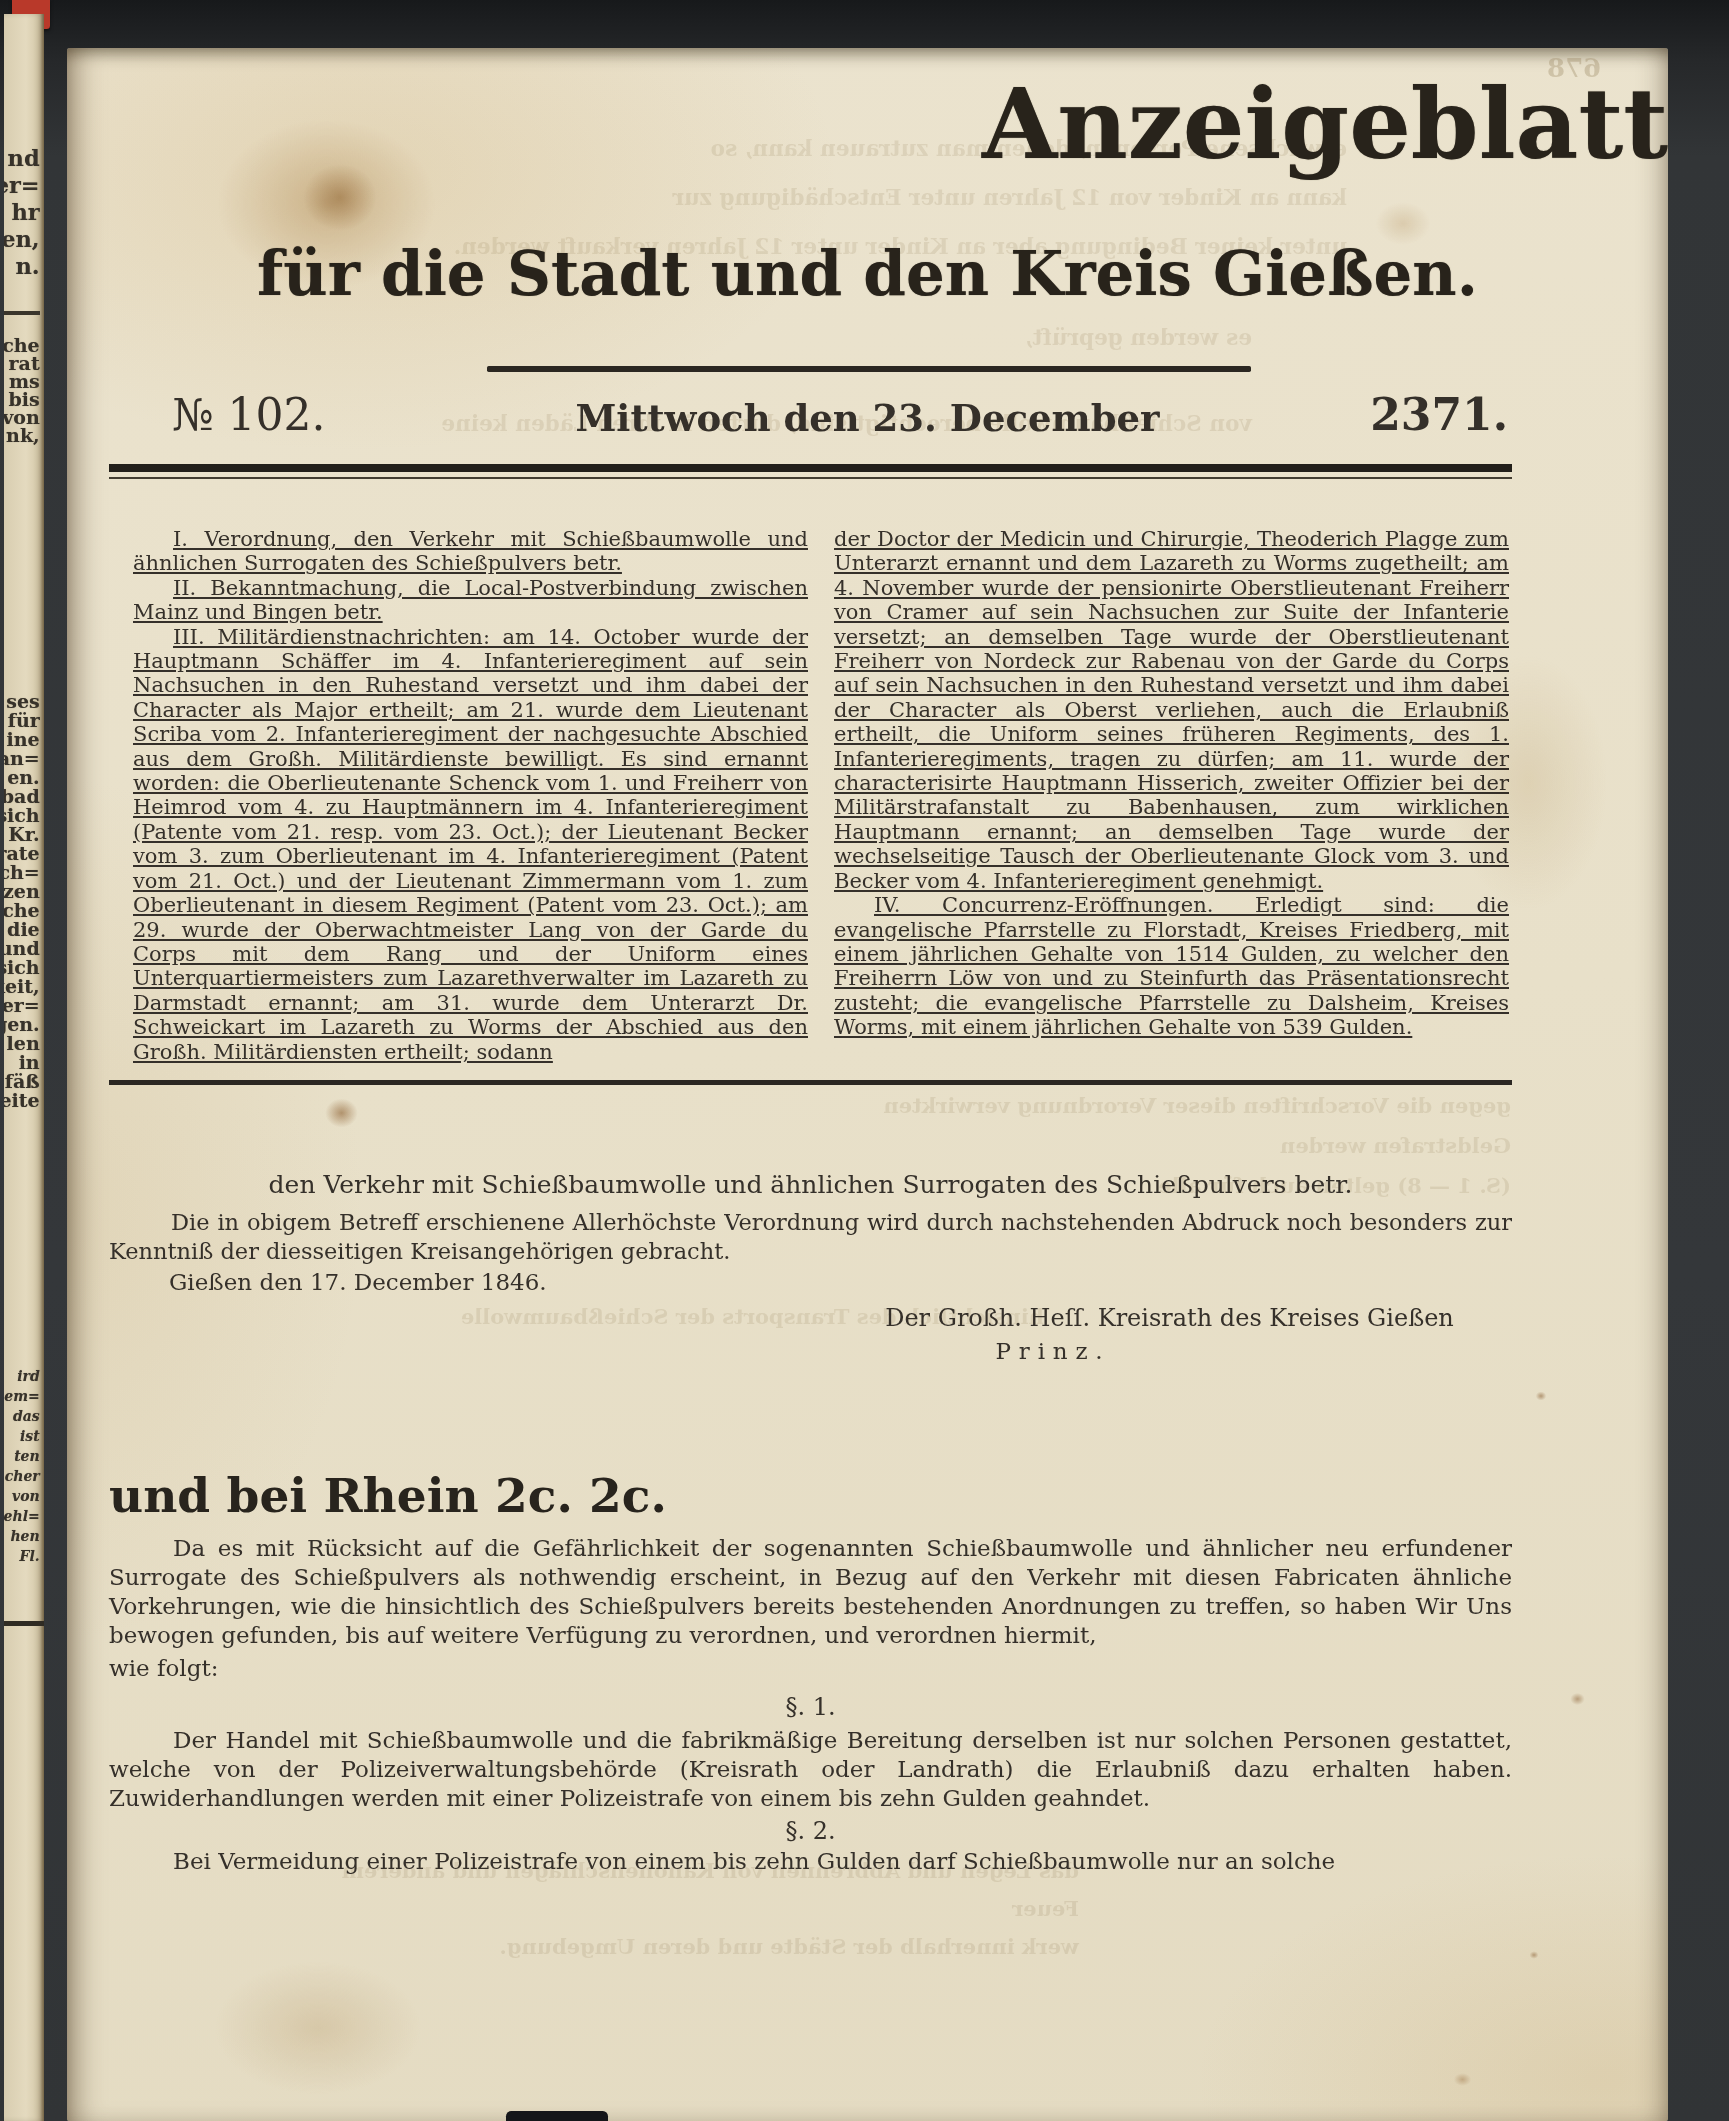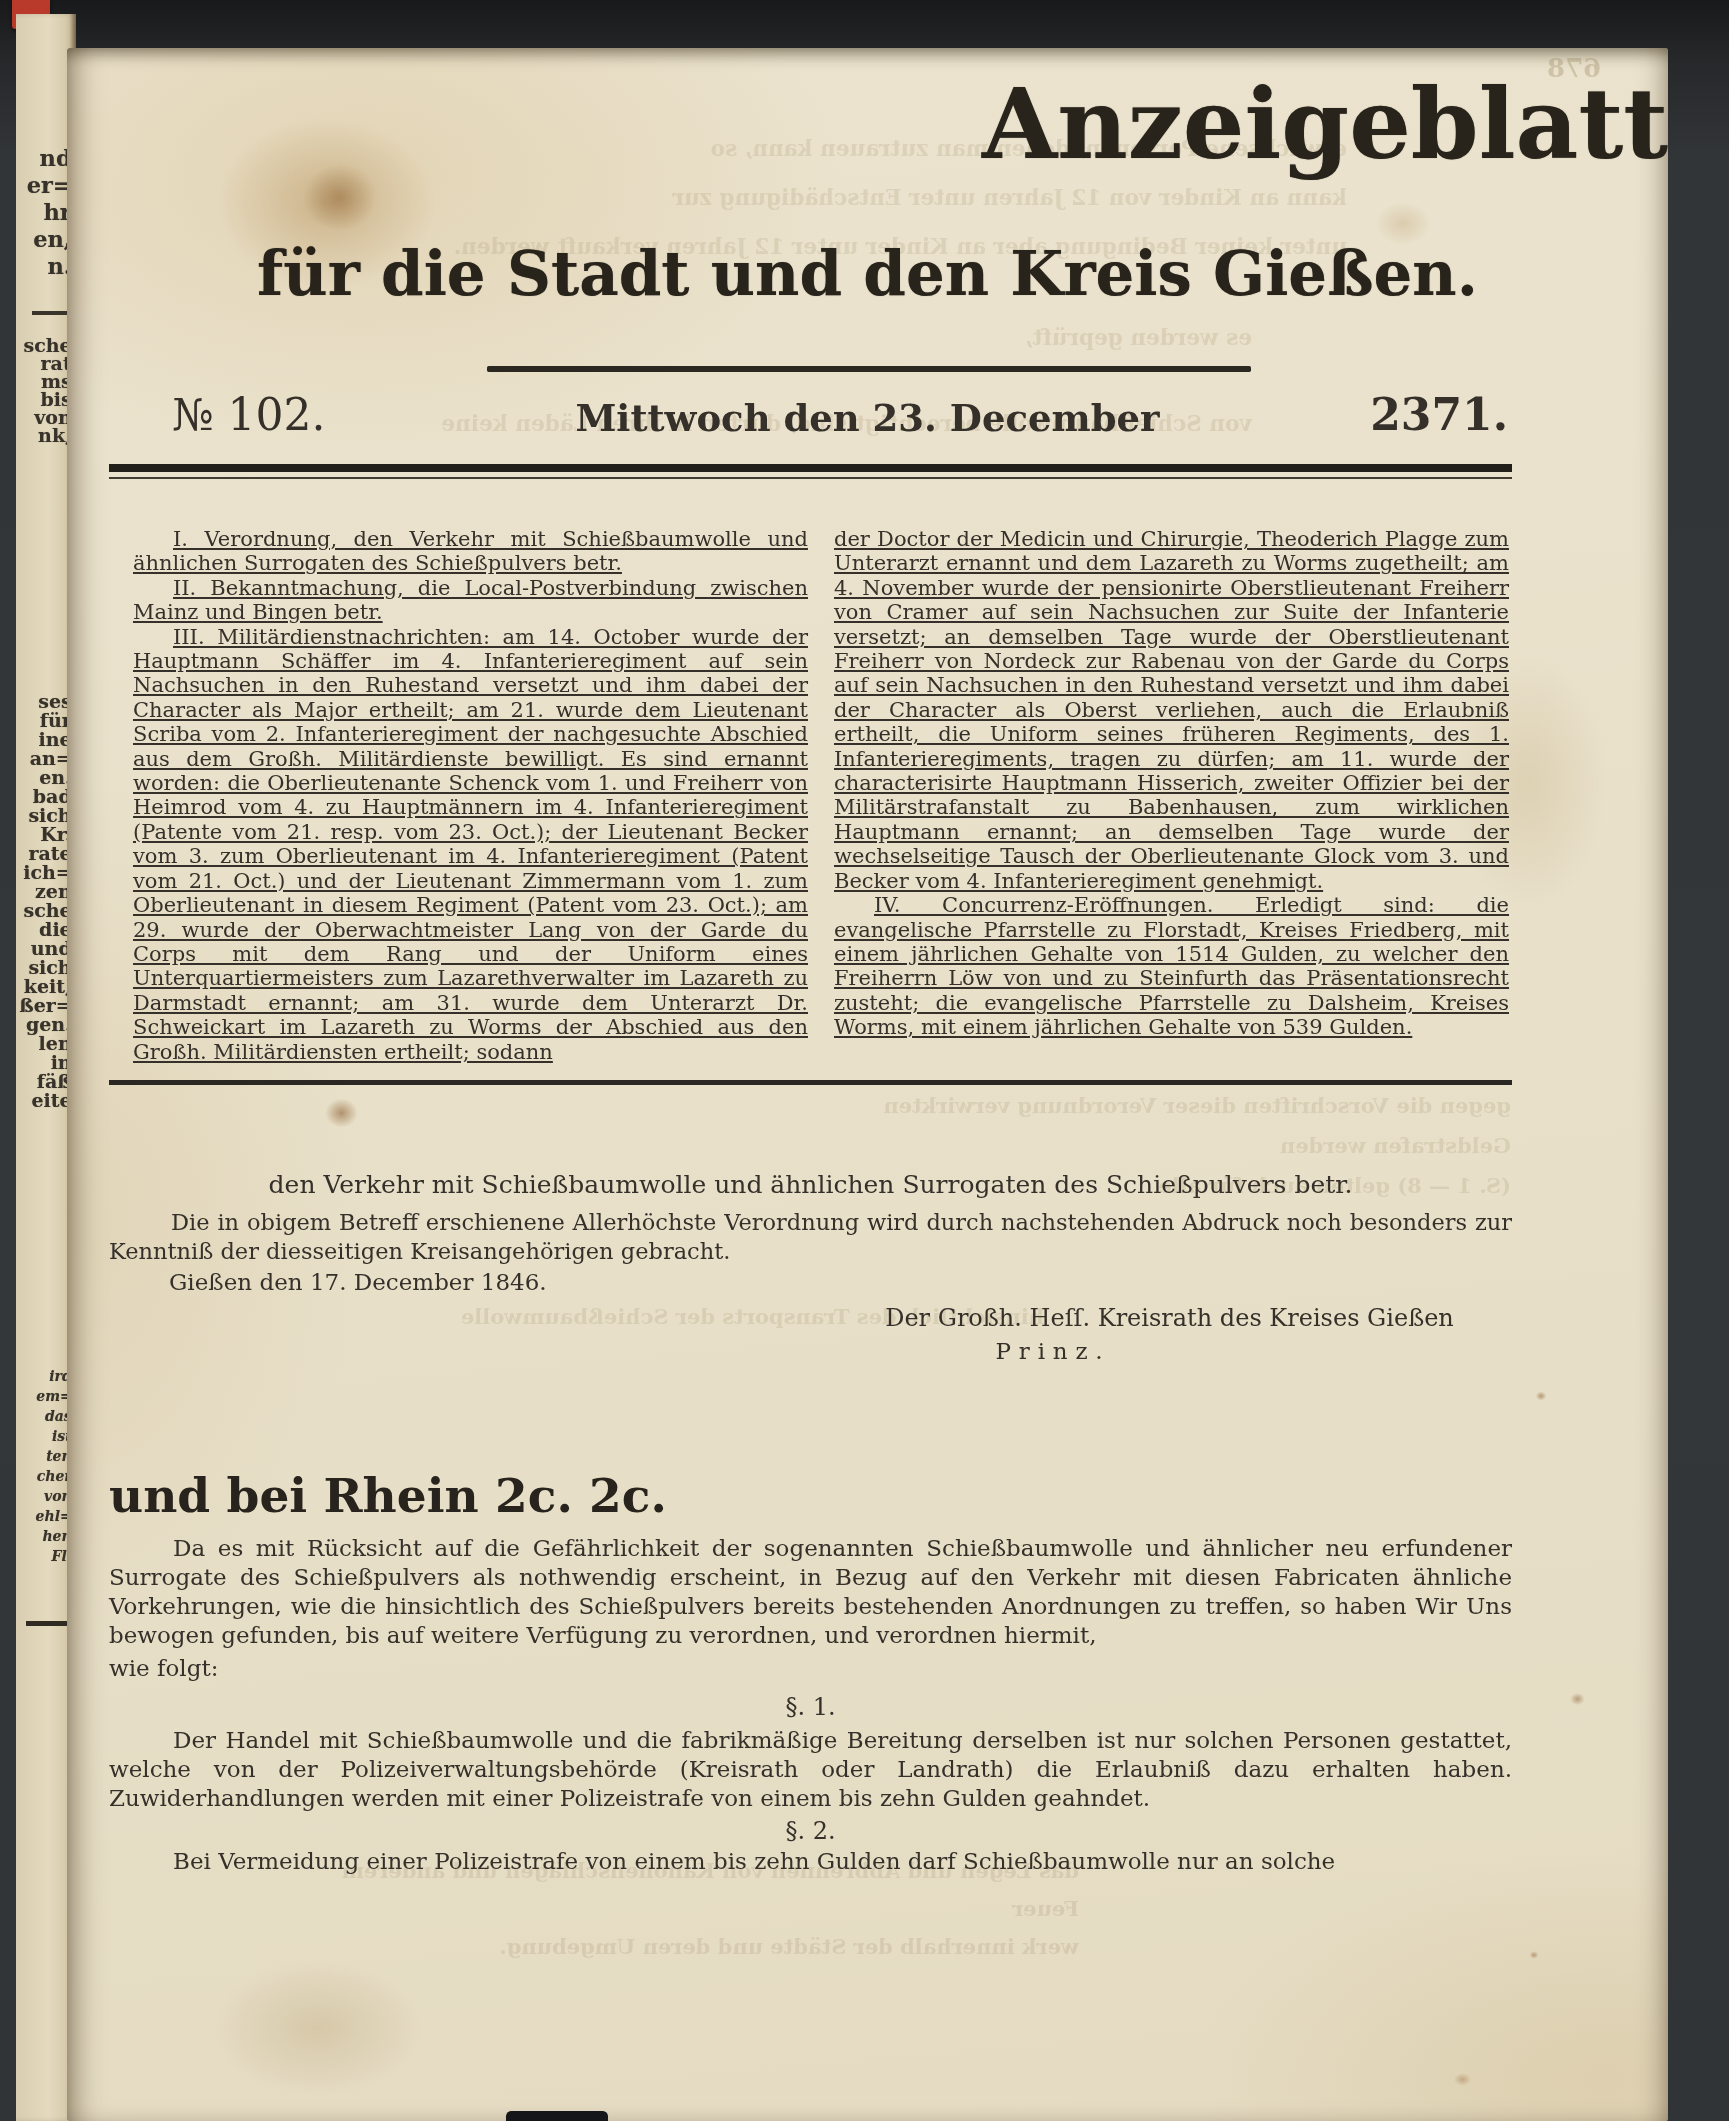--- a/index.html
+++ b/index.html
@@ -3,21 +3,21 @@
 <meta charset="utf-8">
 <style>
   html,body{margin:0;padding:0;background:#2e3133;}
   #scan{position:relative;width:1729px;height:2121px;overflow:hidden;
         background:linear-gradient(180deg,#17191b 0px,#26282a 61px,#323537 156px,#34373a 60%,#313436 100%);
         font-family:"DejaVu Serif", "Liberation Serif", serif;}
   .abs{position:absolute;}
   
   .red-tab{left:12px;top:0;width:38px;height:29px;background:#b9392a;border-radius:0 0 3.5px 3.5px;box-shadow:0 1.7px 3.5px rgba(0,0,0,.5);}
   
-  .adjacent{left:16px;top:14px;width:60px;height:2107px;overflow:hidden;
+  .adjacent{left:4px;top:14px;width:40px;height:2107px;overflow:hidden;
     background:linear-gradient(90deg,#d8cdb0,#e4dabf 55%,#d3c7a7 90%,#9f8e6c 100%);
     box-shadow:inset -6px 0 7.8px -3.5px rgba(70,55,30,.6);}
   .frag-col{position:absolute;right:4.3px;width:54px;text-align:right;color:#37322a;font-weight:bold;
     text-shadow:0 0 0.9px rgba(45,38,25,.4);}
   .frag-top{top:131px;font-size:22.5px;line-height:27px;}
   .frag-g1{top:322px;font-size:19px;line-height:18px;}
   .frag-g2{top:678px;font-size:19px;line-height:19px;}
   .frag-g3{top:1352px;font-size:14px;line-height:20px;font-style:italic;}
   .frag-rule{position:absolute;right:4.3px;top:297px;width:40px;height:4.3px;background:#3a352b;}
   .frag-rule2{position:absolute;right:0px;top:1607px;width:50px;height:5.2px;background:#2f2b23;}

